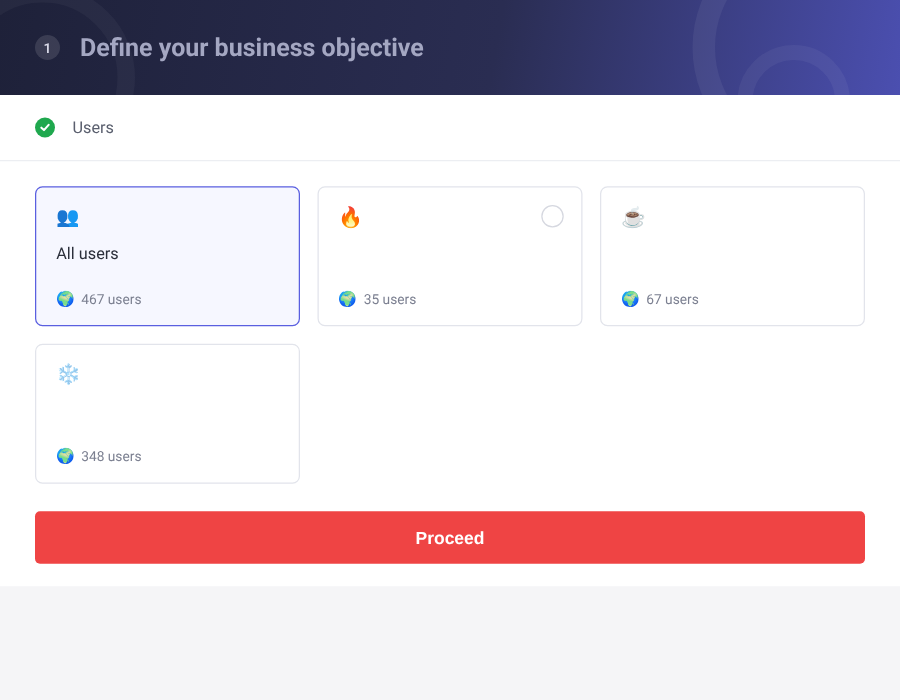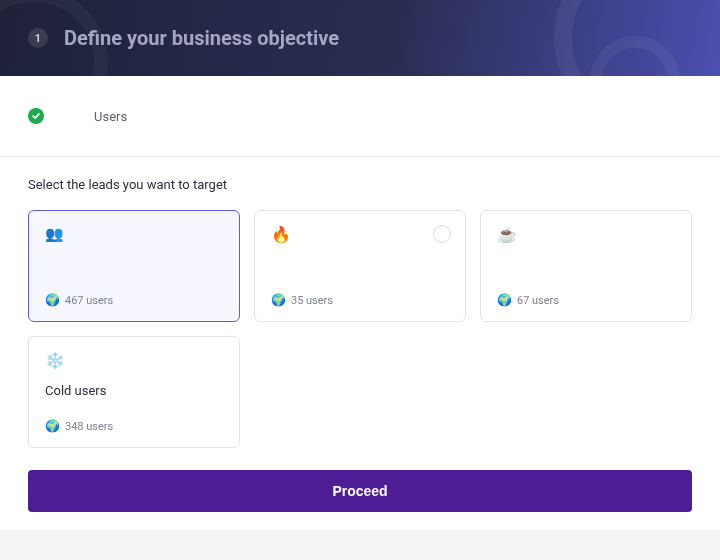--- a/index.html
+++ b/index.html
@@ -52,23 +52,22 @@
     }
     .header-title {
       color: #a4a7c2;
       font-size: 20px;
       font-weight: 700;
       z-index: 1;
     }
     .check-row {
       display: flex;
       align-items: center;
-      padding: 32px 28px;
+      padding: 18px 28px;
       border-bottom: 1px solid #eceef2;
-      gap: 36px;
     }
     .check-circle {
       width: 16px; height: 16px;
       border-radius: 50%;
       background: #1fa84e;
       display: flex;
       align-items: center;
       justify-content: center;
       margin-right: 14px;
     }
@@ -111,21 +110,21 @@
     .radio {
       position: absolute;
       top: 14px; right: 14px;
       width: 18px; height: 18px;
       border: 1.5px solid #d6d8e0;
       border-radius: 50%;
       background: #fff;
     }
     .proceed-btn {
       width: 100%;
-      background: #4c1d95;
+      background: #ef4444;
       color: #fff;
       border: none;
       border-radius: 4px;
       height: 42px;
       font-size: 14px;
       font-weight: 600;
       cursor: pointer;
     }
   </style>
 </head>
@@ -143,26 +142,26 @@
     <span class="check-circle">
       <svg viewBox="0 0 12 12">
           <path d="M2.5 6.2 L5 8.5 L9.5 3.5" stroke="#fff" stroke-width="2" fill="none" stroke-linecap="round" stroke-linejoin="round"></path>
         </svg>
     </span>
     <span class="check-label">Users</span>
   </div>
 
 
   <div class="section">
-    <div class="section-title">Select the leads you want to target</div>
 
     <div class="cards">
 
       <div class="card selected">
         <span class="card-icon users">👥</span>
+        <div class="card-title">All users</div>
         <div class="card-meta">
           <span class="card-meta-icon">🌍</span>
           <span>467 users</span>
         </div>
       </div>
 
       <div class="card">
         <span class="radio"></span>
         <span class="card-icon">🔥</span>
         <div class="card-meta">
@@ -174,21 +173,20 @@
       <div class="card">
         <span class="card-icon">☕</span>
         <div class="card-meta">
           <span class="card-meta-icon">🌍</span>
           <span>67 users</span>
         </div>
       </div>
 
       <div class="card">
         <span class="card-icon">❄️</span>
-        <div class="card-title">Cold users</div>
         <div class="card-meta">
           <span class="card-meta-icon">🌍</span>
           <span>348 users</span>
         </div>
       </div>
 
     </div>
 
     <button class="proceed-btn">Proceed</button>
   </div>

